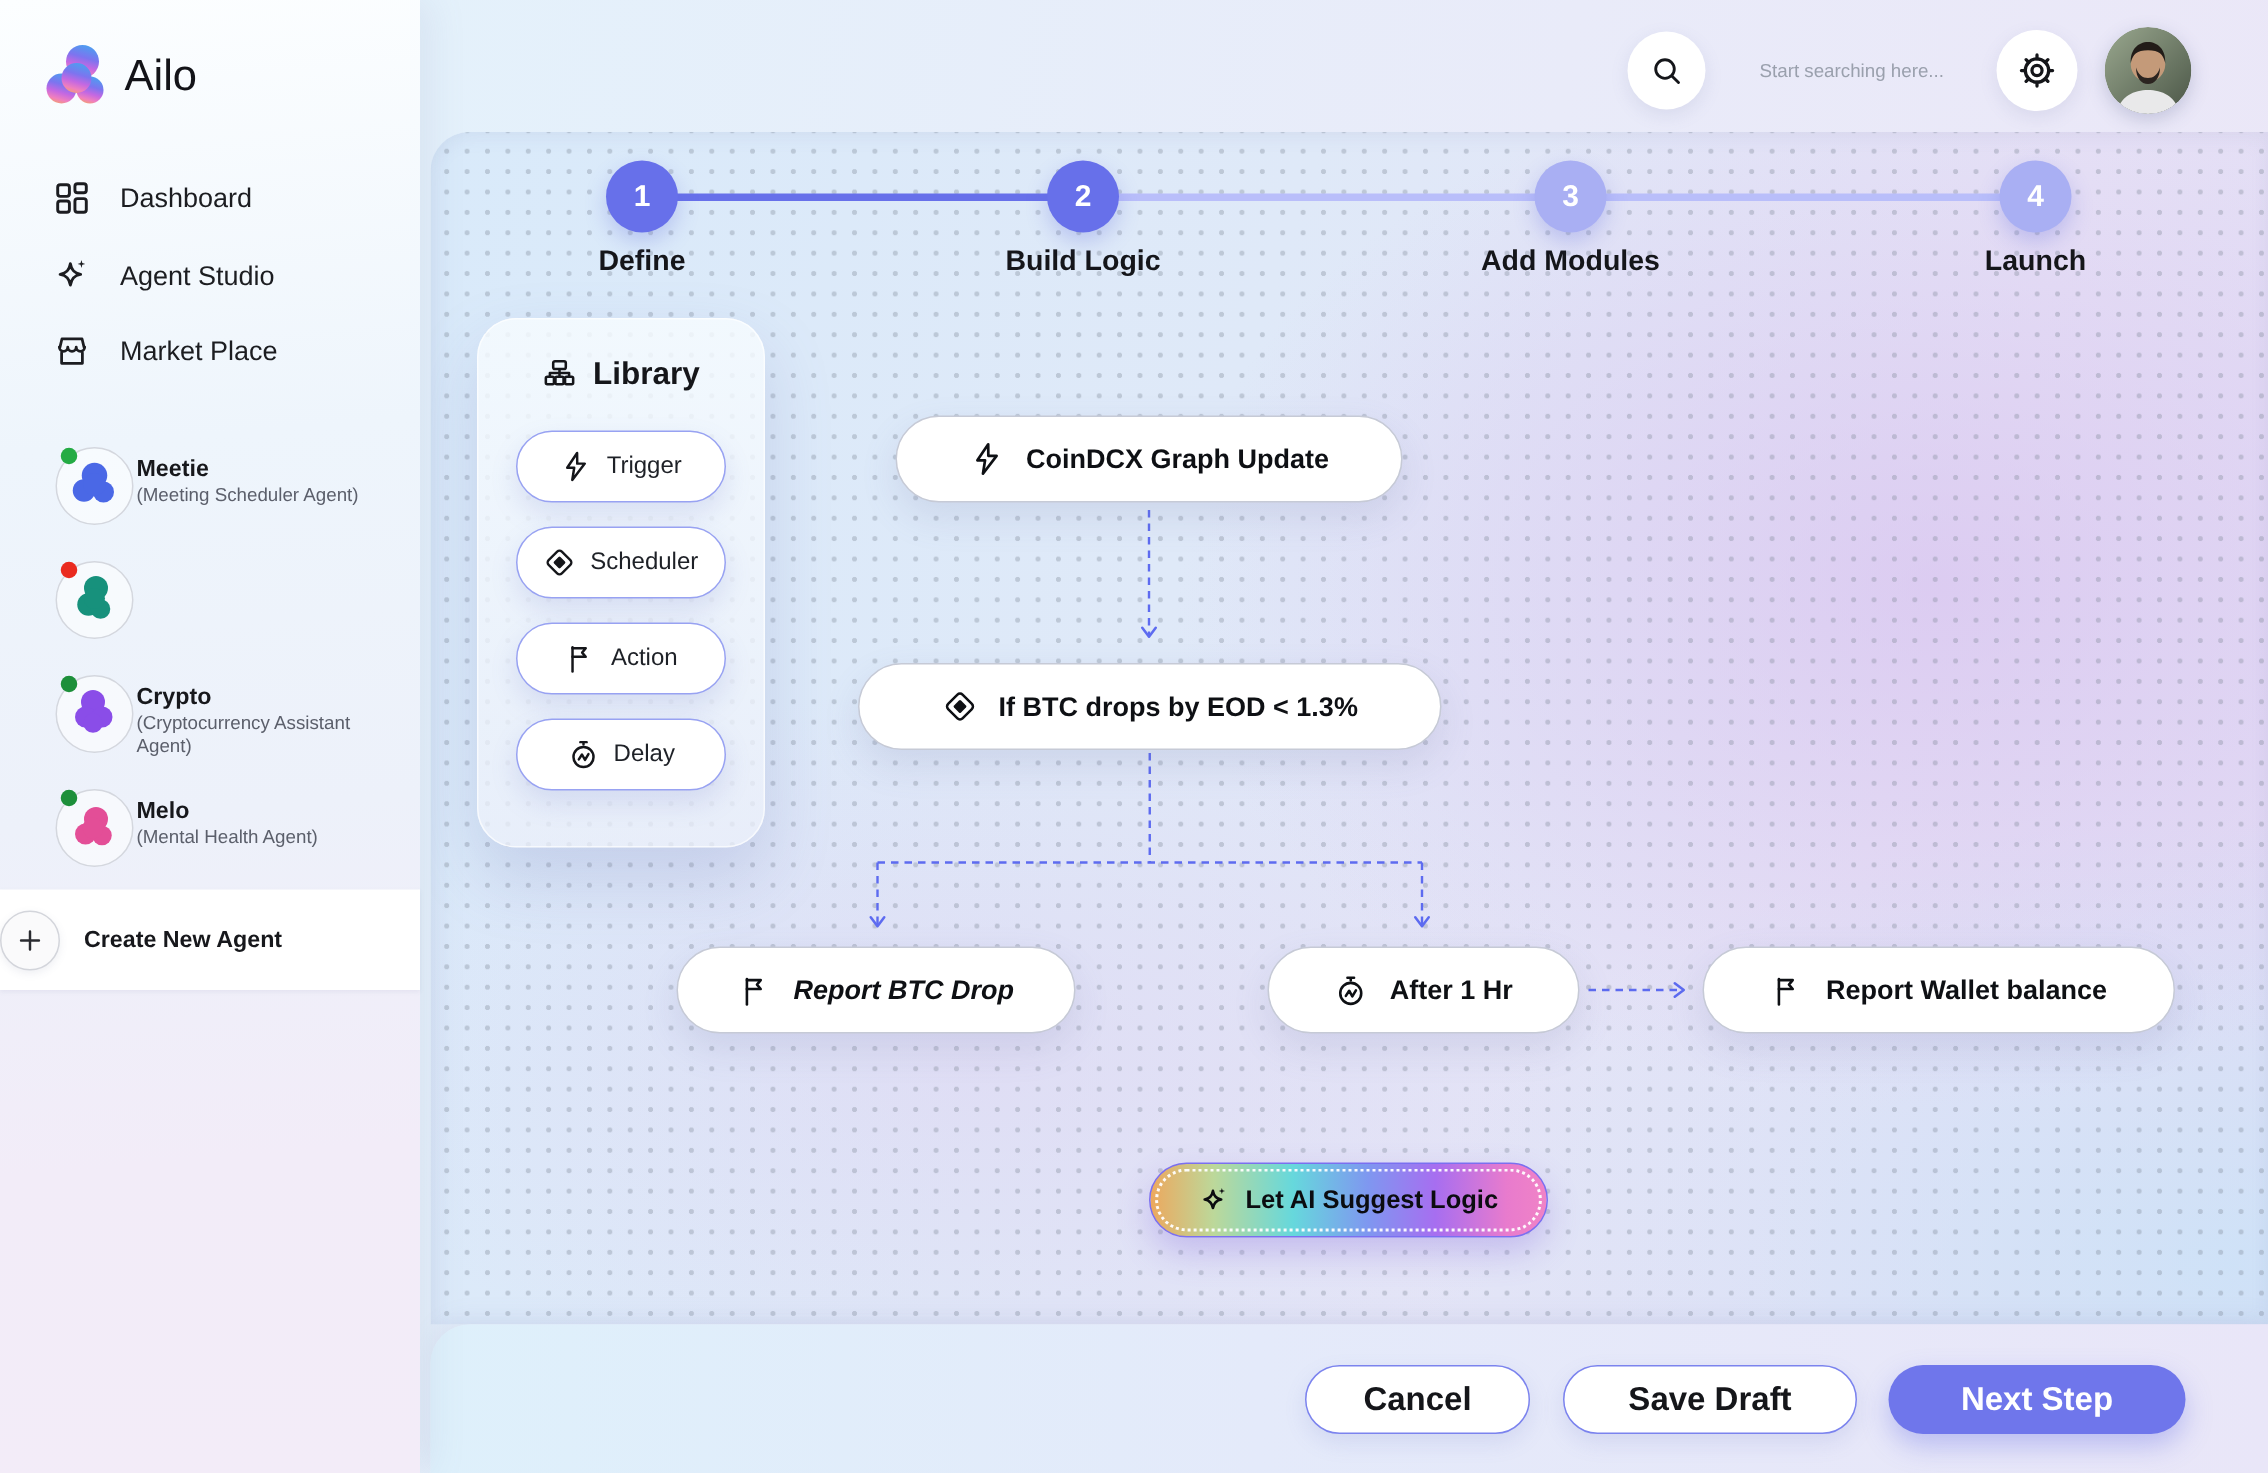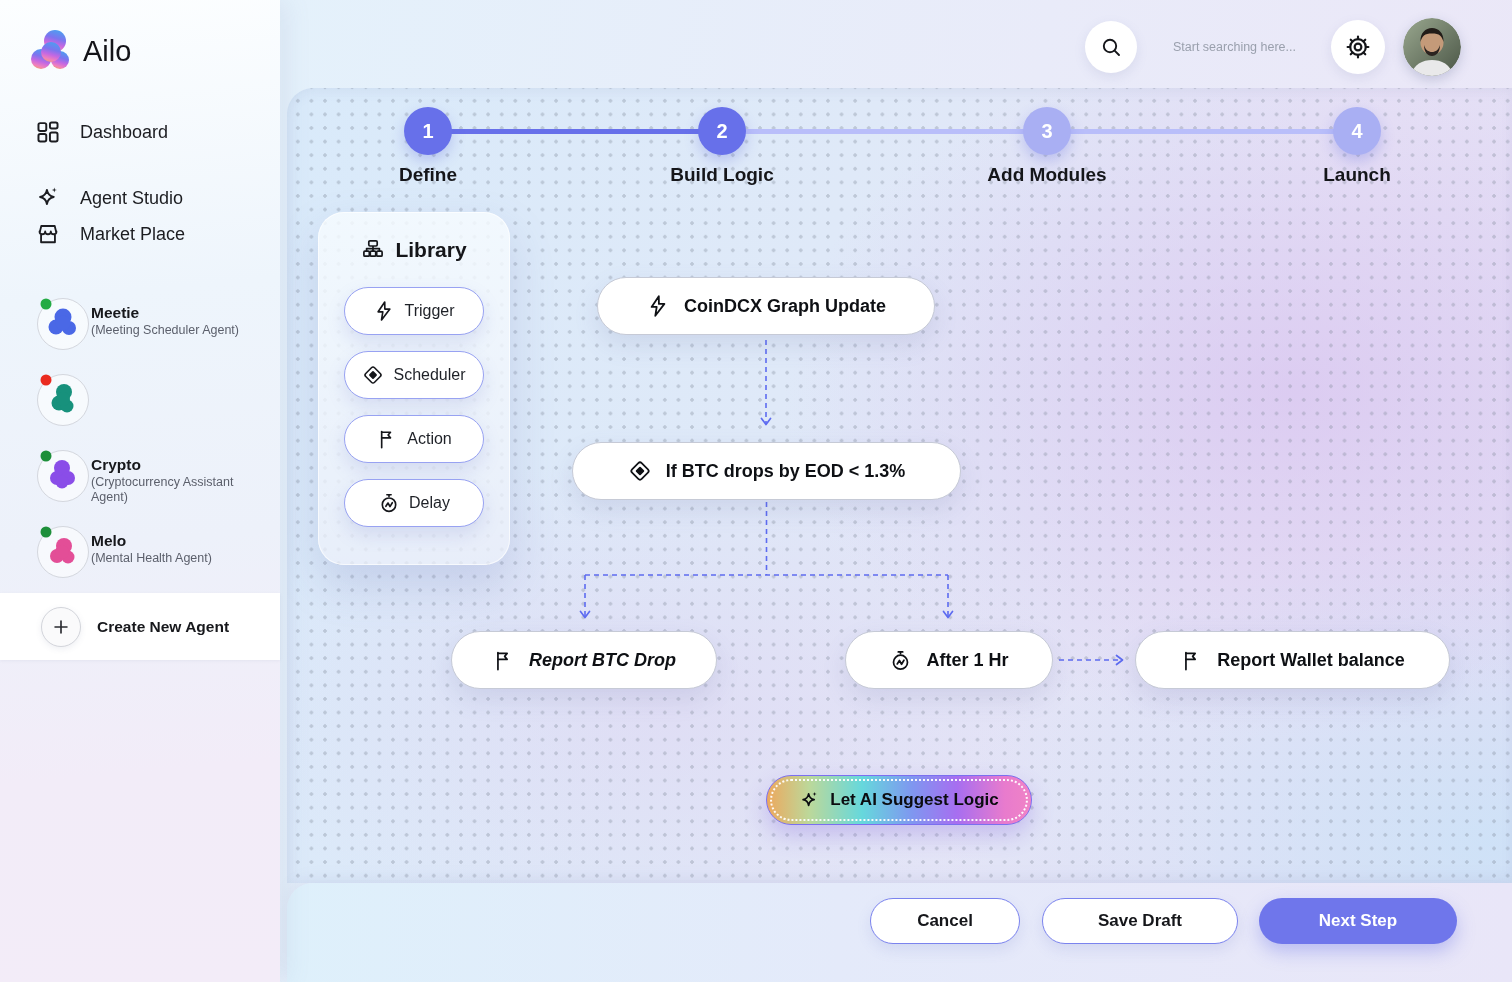--- a/index.html
+++ b/index.html
@@ -12,21 +12,21 @@
     box-shadow:6px 0 24px rgba(120,130,170,.12); }
   .logo-row { position:absolute; left:27px; top:28px; display:flex; align-items:center; gap:10px; }
   .logo-text { font-size:29px; font-weight:500; color:#131318; }
   .nav-item { position:absolute; left:35px; display:flex; align-items:center; gap:19px; height:28px; cursor:pointer; }
   .nav-item span.lbl { font-size:18px; font-weight:500; color:#1c1d21; }
   .agent-row { position:absolute; left:35px; width:228px; display:flex; cursor:pointer; }
   .agent-texts { padding-top:8px; }
   .agent-name { font-size:15.5px; font-weight:600; color:#17181c; }
   .agent-role { font-size:12.5px; color:#5b5f6b; line-height:15px; margin-top:1px; width:158px; }
   .create-band { position:absolute; left:0; top:593px; width:280px; height:67px; background:#ffffff;
-    display:flex; align-items:center; gap:16px; padding-left:41px; cursor:pointer;
+    display:flex; align-items:center; gap:16px; cursor:pointer;
     box-shadow:0 1px 3px rgba(90,100,140,.08); }
   .plus-circle { width:40px; height:40px; border-radius:50%; border:1px solid #d3d5db; background:#fafafb;
     display:flex; align-items:center; justify-content:center; box-shadow:0 2px 6px rgba(90,100,140,.10); }
   .create-lbl { font-size:15.5px; font-weight:600; color:#17181c; }
 
   
   .main { position:absolute; left:280px; top:0; width:1232px; height:982px;
     background:linear-gradient(100deg,#e4f1fb 0%,#e9ebf9 55%,#ebe6f7 100%); }
 
   
@@ -86,22 +86,22 @@
     font-weight:700; font-size:17px; color:#0b0c10; cursor:pointer; z-index:2;
     background:linear-gradient(90deg,#eda85e 0%,#bcd89a 16%,#66d8dc 36%,#7f97f0 55%,#a76ef0 72%,#e87bcd 90%,#f083c6 100%);
     box-shadow:0 10px 22px rgba(130,100,220,.30); }
   .ai-btn::after { content:""; position:absolute; inset:3px; border-radius:22px;
     border:2px dotted rgba(255,255,255,.95); pointer-events:none; }
 
   
   .footer-bar { position:absolute; left:7px; top:883px; width:1225px; height:99px; border-radius:26px 0 0 0;
     background:linear-gradient(90deg,#def0fb 0%,#e4eafa 45%,#e9e6f8 100%);
     box-shadow:0 -4px 16px rgba(120,130,180,.10); z-index:4; }
-  .btn { position:absolute; top:15px; height:46px; border-radius:23px; display:flex; align-items:center;
-    justify-content:center; font-size:17px; font-weight:700; cursor:pointer;
+  .btn { position:absolute; top:27px; height:46px; border-radius:23px; display:flex; align-items:center;
+    justify-content:center; font-size:22px; font-weight:700; cursor:pointer;
     font-family:"Liberation Sans",sans-serif; }
   .btn-outline { background:#fff; border:1.5px solid #7b83ee; color:#15161a;
     box-shadow:0 6px 14px rgba(110,120,200,.15); }
   .btn-cancel { left:583px; width:150px; }
   .btn-save   { left:755px; width:196px; }
   .btn-next   { left:972px; width:198px; background:#6f76eb; border:none; color:#fff;
     box-shadow:0 8px 18px rgba(100,110,230,.35); }
 
   svg { display:block; }
 </style>
@@ -136,21 +136,21 @@
       <g stroke="#1c1d21" fill="none" stroke-width="1.8">
         <rect x="3.2" y="3.8" width="7.2" height="7.2" rx="1.6"></rect>
           <rect x="13.8" y="3.2" width="7" height="5.6" rx="1.6"></rect>
         <rect x="3.2" y="13.8" width="7.2" height="7" rx="1.6"></rect>
           <rect x="13.8" y="12.4" width="7" height="8.4" rx="1.6"></rect>
       </g>
     </svg>
     <span class="lbl">Dashboard</span>
   </div>
 
-  <div class="nav-item" style="top:184px;">
+  <div class="nav-item" style="top:170px;">
     <svg width="26" height="26" viewBox="0 0 24 24">
       <path d="M11 4.5c.7 4 2.3 5.8 6.3 6.5-4 .7-5.6 2.5-6.3 6.5-.7-4-2.3-5.8-6.3-6.5 4-.7 5.6-2.5 6.3-6.5Z" fill="none" stroke="#1c1d21" stroke-width="1.8" stroke-linejoin="round"></path>
       <path d="M17.8 2.2l.55 1.85 1.85.55-1.85.55-.55 1.85-.55-1.85-1.85-.55 1.85-.55Z" fill="#1c1d21"></path>
     </svg>
     <span class="lbl">Agent Studio</span>
   </div>
 
   <div class="nav-item" style="top:220px;">
     <svg width="26" height="26" viewBox="0 0 24 24">
       <g stroke="#1c1d21" fill="none" stroke-width="1.7" stroke-linejoin="round" stroke-linecap="round">

